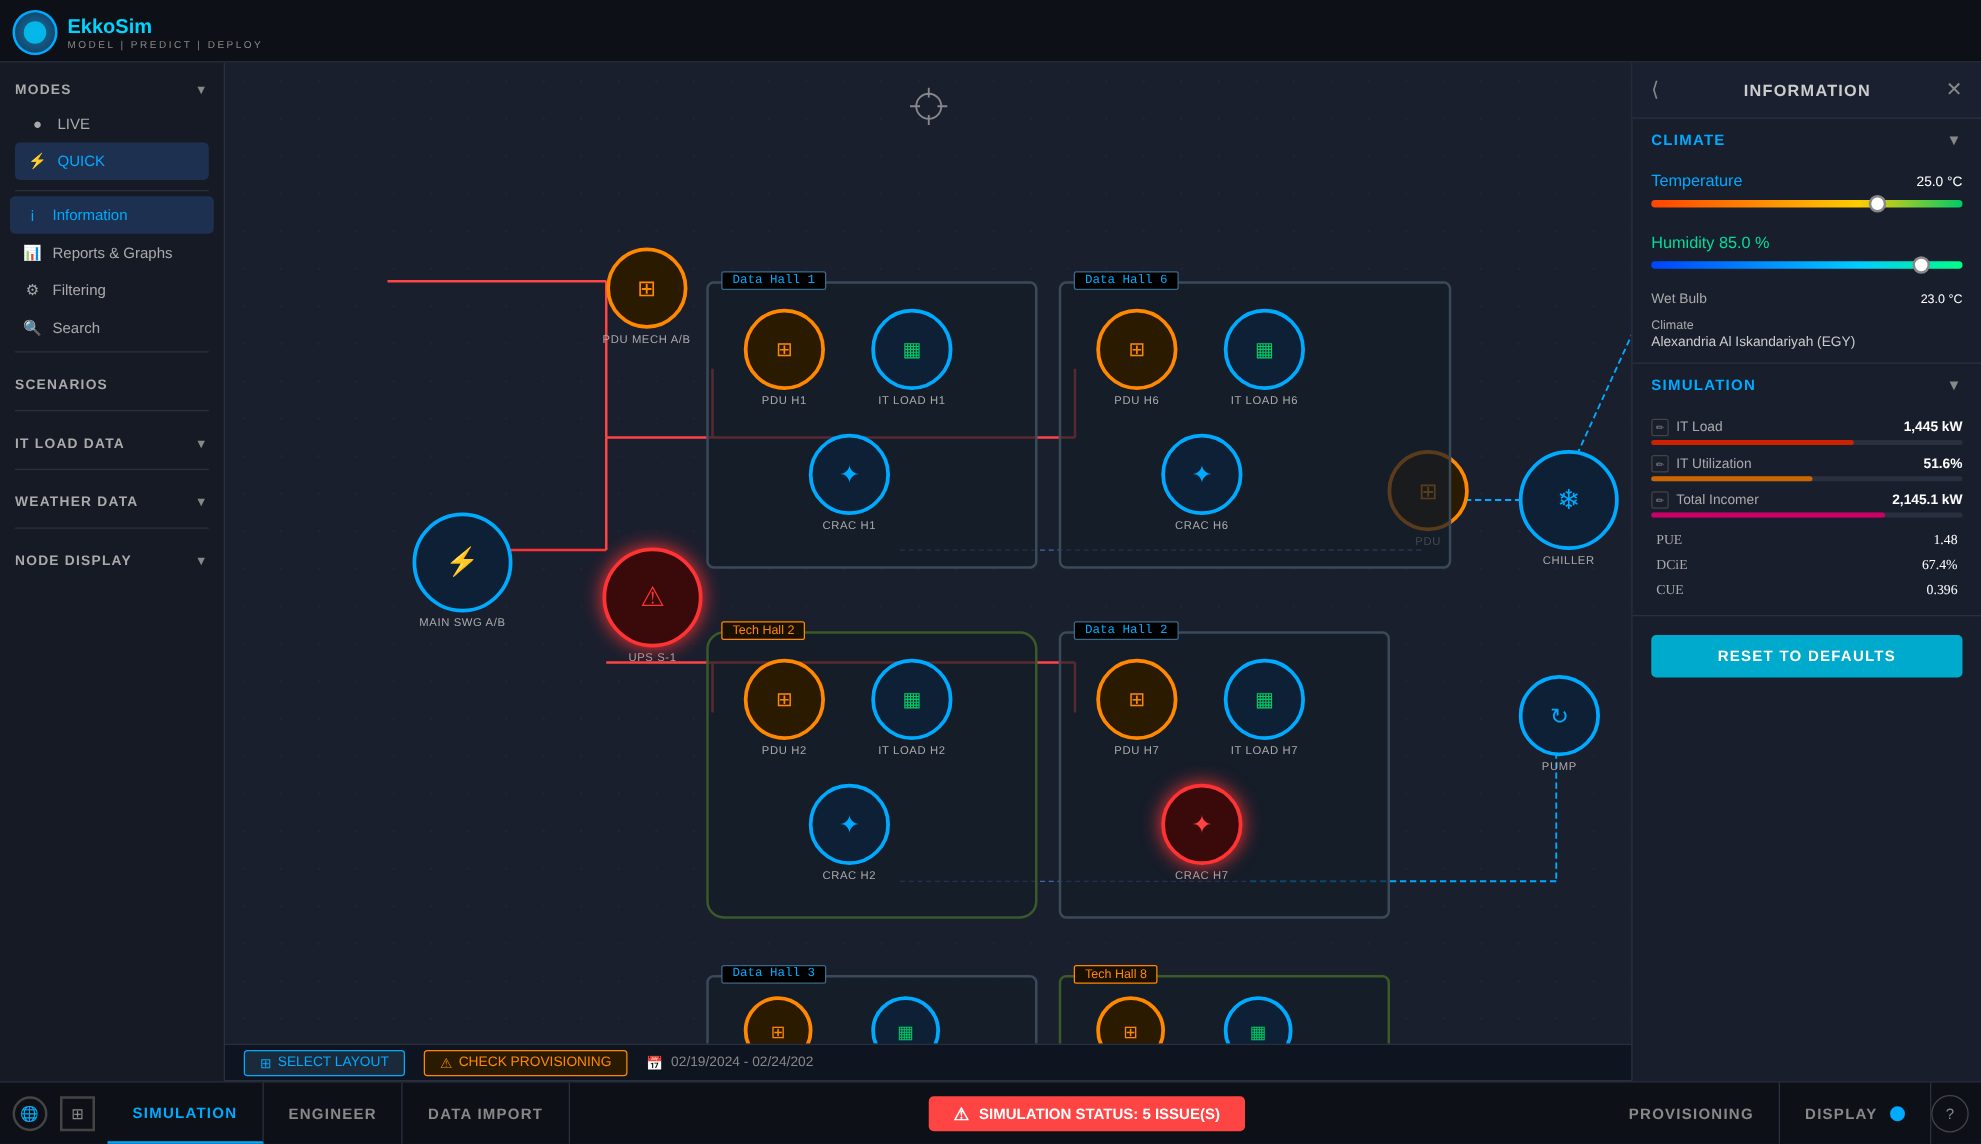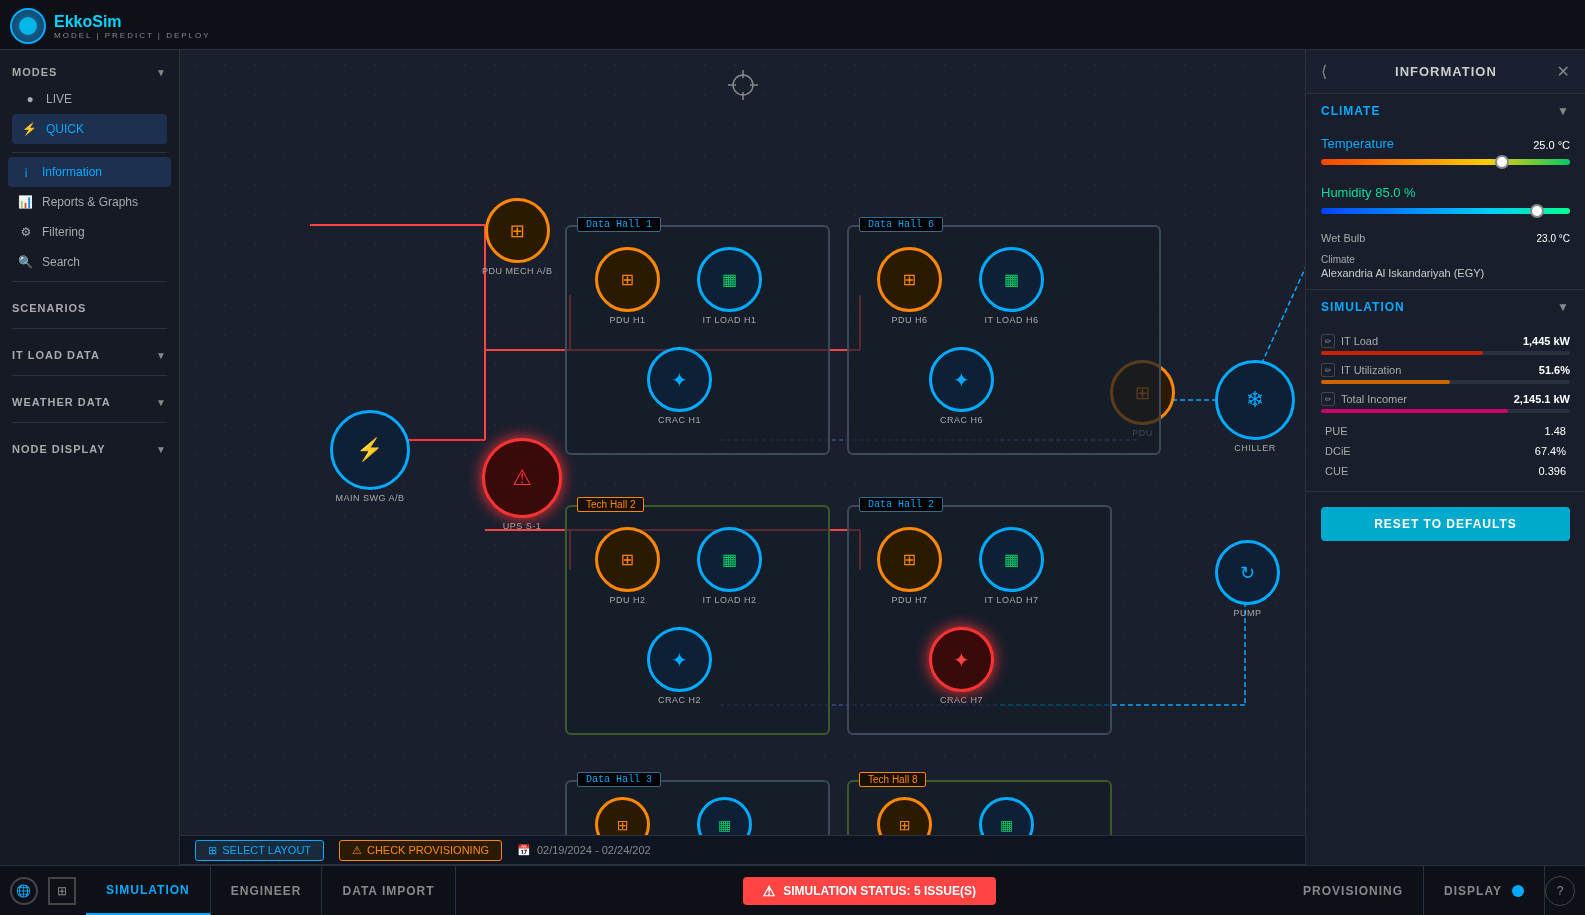--- a/index.html
+++ b/index.html
@@ -181,21 +181,21 @@
     .sim-row { margin-bottom: 8px; }
     .sim-row-header { display: flex; align-items: center; justify-content: space-between; margin-bottom: 3px; }
     .sim-row-label { display: flex; align-items: center; gap: 6px; color: #aaa; font-size: 11px; }
     .sim-row-value { color: #fff; font-size: 11px; font-weight: bold; }
     .sim-bar-track { width: 100%; height: 4px; background: #2a3040; border-radius: 2px; }
     .sim-bar-fill { height: 100%; border-radius: 2px; }
     .sim-bar-red { background: #cc2200; }
     .sim-bar-orange { background: #cc6600; }
     .sim-bar-pink { background: #cc0066; }
     .sim-edit-icon { width: 14px; height: 14px; border: 1px solid #444; border-radius: 2px; display: flex; align-items: center; justify-content: center; cursor: pointer; color: #888; font-size: 8px; }
-    .sim-stat-row { display: flex; align-items: center; justify-content: space-between; padding: 4px 4px; }
+    .sim-stat-row { display: flex; align-items: center; justify-content: space-between; padding: 4px 4px; font-family: Liberation Serif, serif; }
     .sim-stat-label { color: #aaa; font-size: 11px; }
     .sim-stat-value { color: #fff; font-size: 11px; }
 
     .reset-btn {
       margin: 15px; background: #00aacc; color: #fff;
       border: none; border-radius: 4px; padding: 10px; cursor: pointer;
       font-size: 12px; font-weight: bold; letter-spacing: 1px; width: calc(100% - 30px);
       text-align: center;
     }
 
@@ -524,21 +524,21 @@
     </div>
 
     <div class="node" style="left:80px;top:120px;">
       <div class="node-circle blue medium">
         <span class="spinning" style="color:#00aaff;font-size:20px;display:block;">✦</span>
       </div>
       <div class="node-label">CRAC H6</div>
     </div>
   </div>
 
-  <div class="hall-box" style="left:385px;top:455px;width:265px;height:230px;border-color:#3a5a2a;">
+  <div class="hall-box" style="left:385px;top:455px;width:265px;height:230px;border-color:#3a5a2a;border-radius:14px;">
     <div class="hall-label tech">
       <span>Tech Hall 2</span>
     </div>
 
     <div class="node" style="left:28px;top:20px;">
       <div class="node-circle orange medium">
         <span style="color:#ff8800;font-size:16px;">⊞</span>
       </div>
       <div class="node-label">PDU H2</div>
     </div>

